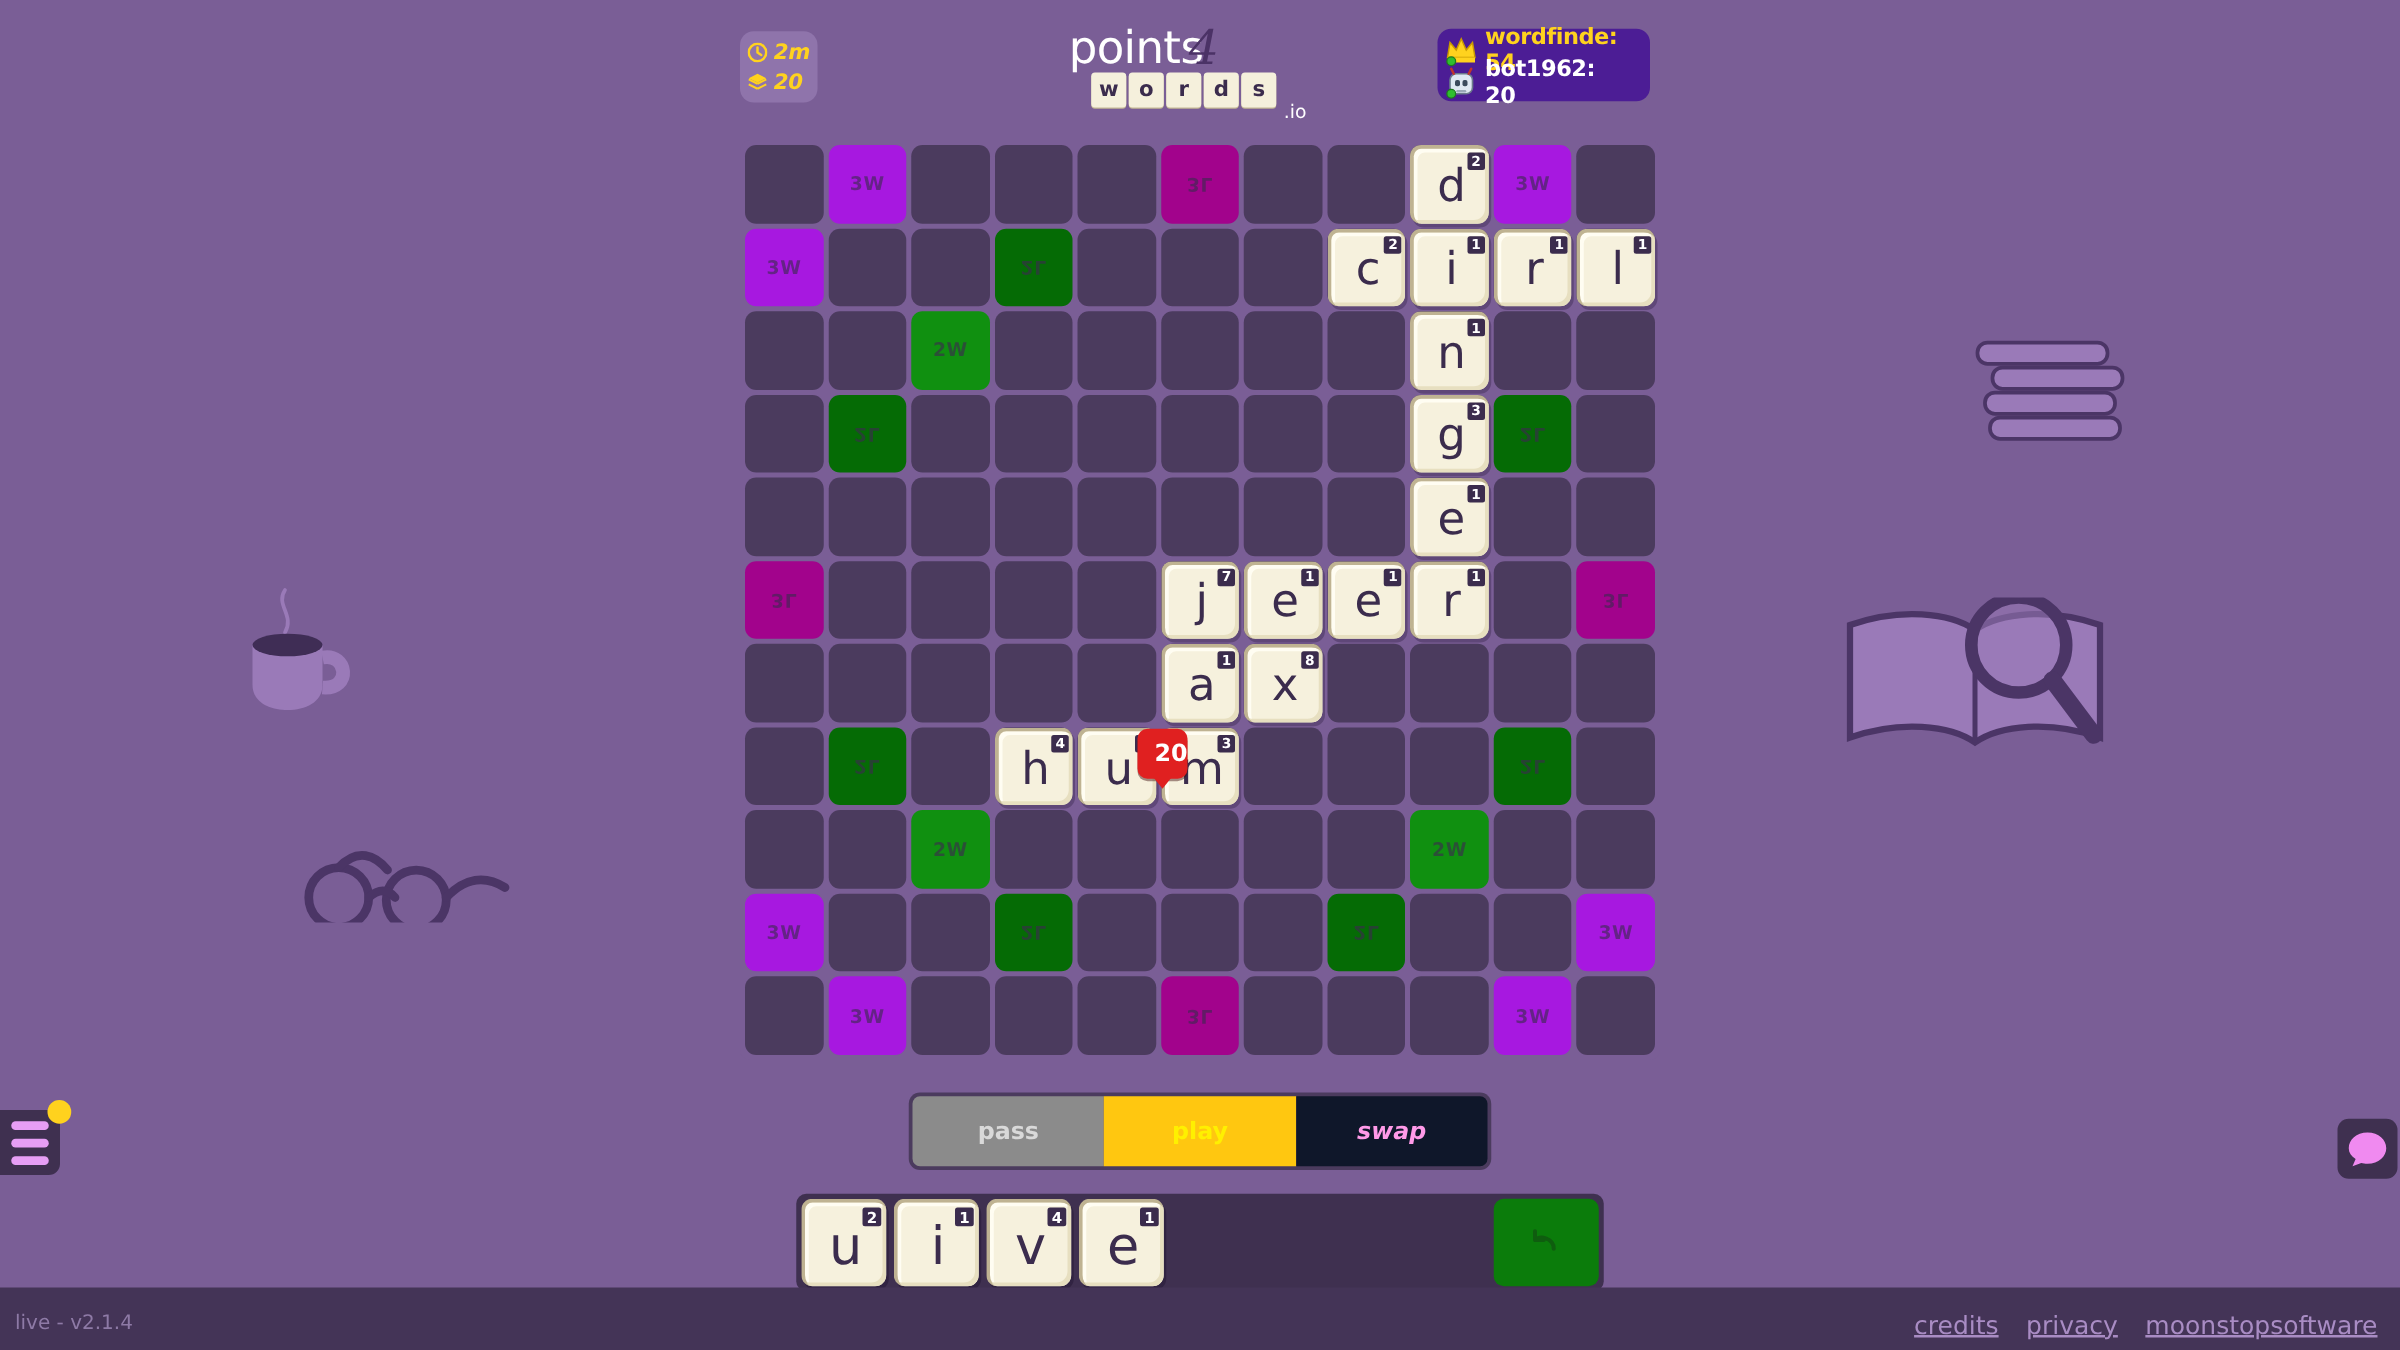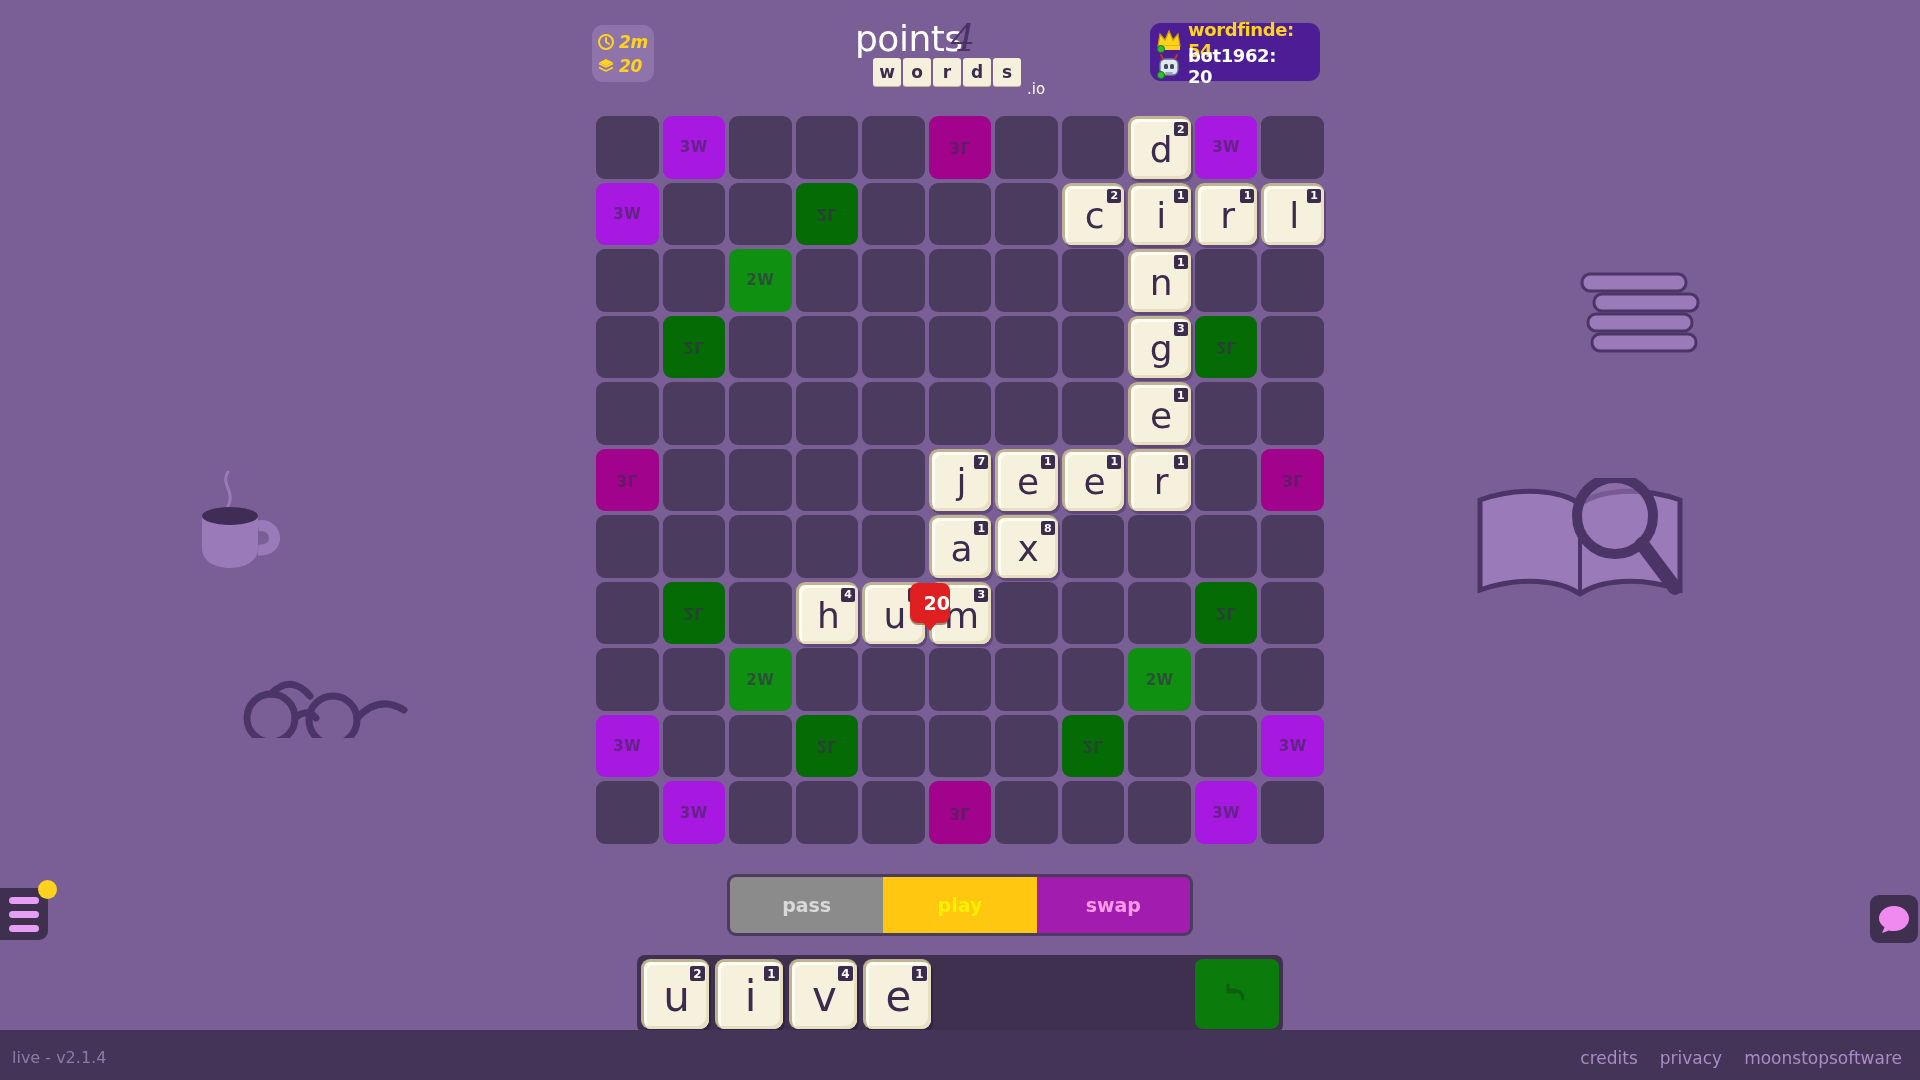--- a/index.html
+++ b/index.html
@@ -137,21 +137,21 @@
     width: 466px; height: 62px;
     background: #4b3b5e; border-radius: 9px;
     padding: 3px; display: flex; overflow: hidden;
   }
   .act {
     flex: 1; display: flex; align-items: center; justify-content: center;
     font-size: 19px; font-weight: bold; cursor: pointer;
   }
   .act.pass { background: #8b8b8b; color: #d9d9d9; border-radius: 6px 0 0 6px; }
   .act.play { background: #ffc710; color: #fff000; }
-  .act.swap { background: #a21caf; color: #ff9ae8; border-radius: 0 6px 6px 0; }
+  .act.swap { background: #0f172a; color: #ff9ae8; border-radius: 0 6px 6px 0; font-style: italic; }
 
   
   #rack {
     position: absolute; left: 637px; top: 955px;
     width: 646px; height: 78px;
     background: #3f3050; border-radius: 8px;
     display: flex; align-items: center; padding: 0 4px;
   }
   .rack-tile {
     position: relative; width: 68px; height: 70px; margin-right: 6px;
@@ -182,21 +182,21 @@
   }
   #version {
     position: absolute; left: 12px; top: 1048px;
     color: #8e7aa6; font-size: 16px;
   }
   #footer-links {
     position: absolute; right: 18px; top: 1048px;
     display: flex; gap: 22px;
   }
   #footer-links a {
-    color: #a98cc4; font-size: 17px; cursor: pointer; text-align: right;
+    color: #a98cc4; font-size: 20px; text-decoration: underline; cursor: pointer; text-align: right;
   }
 
   #menu-btn {
     position: absolute; left: 0px; top: 888px;
     width: 48px; height: 52px; background: #3f3050;
     border-radius: 0 9px 9px 0; cursor: pointer;
     display: flex; flex-direction: column; justify-content: center;
     align-items: center; gap: 7px;
   }
   #menu-btn .bar { width: 30px; height: 7px; background: #e79ef5; border-radius: 4px; }

